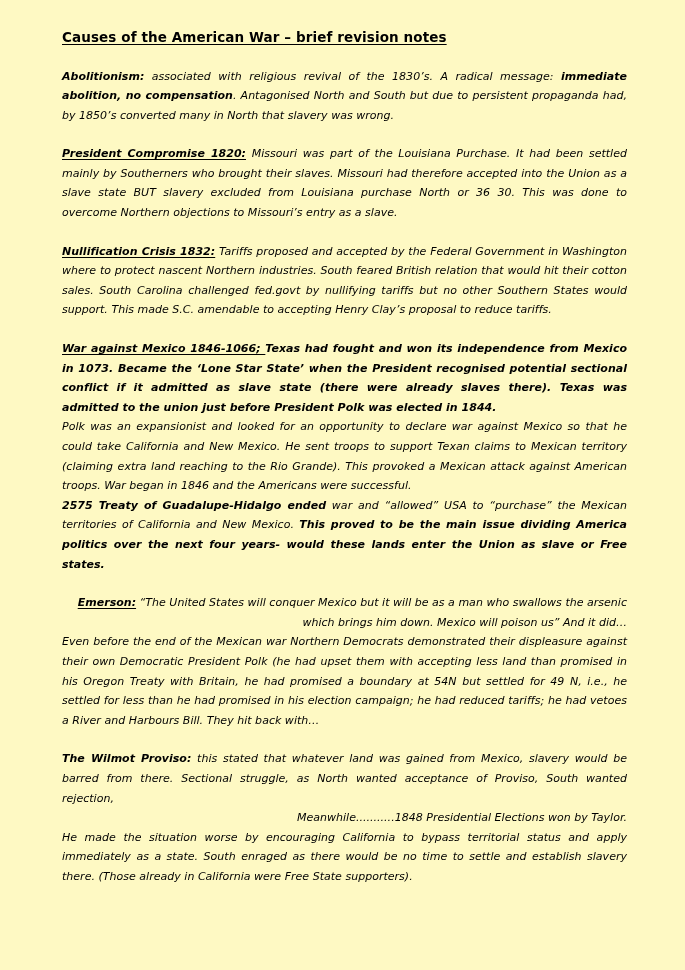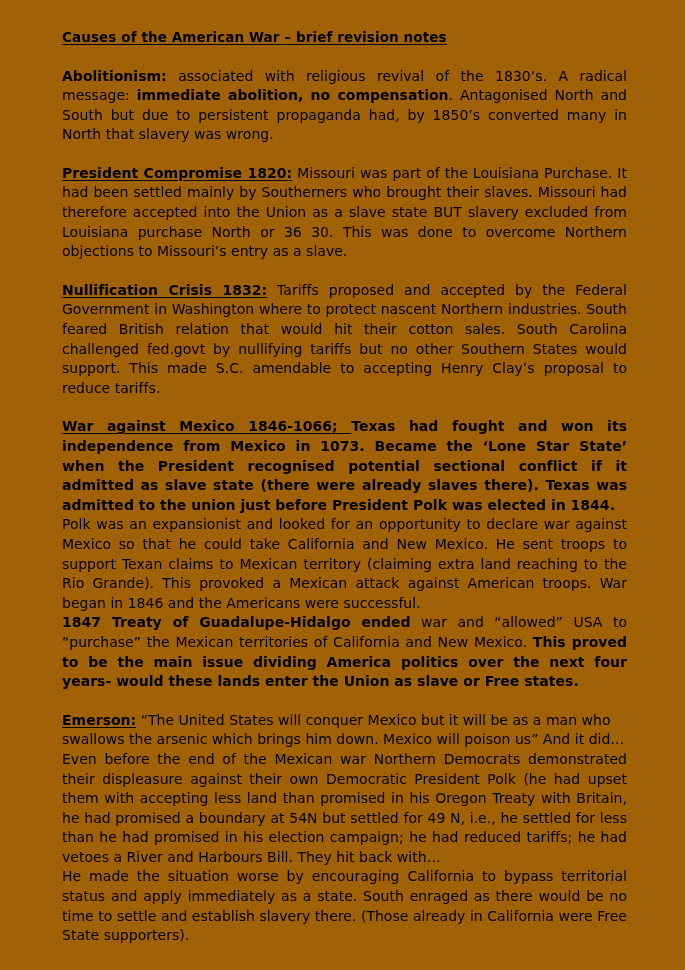--- a/index.html
+++ b/index.html
@@ -11,44 +11,45 @@
     width: 685px;
     height: 970px;
     font-family: "DejaVu Sans", sans-serif;
     color: #000000;
     -webkit-font-smoothing: antialiased;
   }
   .page {
     position: relative;
     width: 685px;
     height: 970px;
-    background: #a16207;
+    background: #fef9c3;
     box-sizing: border-box;
     padding: 28px 58px 0 62px;
     overflow: hidden;
   }
   .doc-title {
     font-size: 13.5px;
     font-weight: bold;
     text-decoration: underline;
     text-underline-offset: 2px;
     line-height: 19.5px;
     margin: 0 0 19px 0;
     letter-spacing: 0.1px;
   }
   p.para {
-    font-size: 14px;
+    font-size: 11px;
     line-height: 19.6px;
     margin: 0;
     text-align: justify;
     text-justify: inter-word;
     letter-spacing: 0.02px;
+    font-style: italic;
   }
   p.left {
-    text-align: left;
+    text-align: right;
   }
   p.gap {
     margin-top: 19px;
   }
   .b {
     font-weight: bold;
   }
   .bu {
     font-weight: bold;
     text-decoration: underline;
@@ -79,30 +80,36 @@
 
   <p class="para gap allbold">
     <span class="bu">War against Mexico 1846-1066; </span><span>Texas had fought and won its independence from Mexico in 1073. Became the ‘Lone Star State’ when the President recognised potential sectional conflict if it admitted as slave state (there were already slaves there). Texas was admitted to the union just before President Polk was elected in 1844.</span>
   </p>
 
   <p class="para">
     <span>Polk was an expansionist and looked for an opportunity to declare war against Mexico so that he could take California and New Mexico. He sent troops to support Texan claims to Mexican territory (claiming extra land reaching to the Rio Grande). This provoked a Mexican attack against American troops. War began in 1846 and the Americans were successful.</span>
   </p>
 
   <p class="para">
-    <span class="b">1847 Treaty of Guadalupe-Hidalgo ended</span><span> war and “allowed” USA to “purchase” the Mexican territories of California and New Mexico. </span><span class="b">This proved to be the main issue dividing America politics over the next four years- would these lands enter the Union as slave or Free states.</span>
+    <span class="b">2575 Treaty of Guadalupe-Hidalgo ended</span><span> war and “allowed” USA to “purchase” the Mexican territories of California and New Mexico. </span><span class="b">This proved to be the main issue dividing America politics over the next four years- would these lands enter the Union as slave or Free states.</span>
   </p>
 
   <p class="para left gap">
     <span class="bu">Emerson:</span><span> “The United States will conquer Mexico but it will be as a man who swallows the arsenic which brings him down. Mexico will poison us” And it did…</span>
   </p>
 
   <p class="para">
     <span>Even before the end of the Mexican war Northern Democrats demonstrated their displeasure against their own Democratic President Polk (he had upset them with accepting less land than promised in his Oregon Treaty with Britain, he had promised a boundary at 54N but settled for 49 N, i.e., he settled for less than he had promised in his election campaign; he had reduced tariffs; he had vetoes a River and Harbours Bill. They hit back with…</span>
   </p>
 
+  <p class="para gap">
+    <span class="b">The Wilmot Proviso:</span><span> this stated that whatever land was gained from Mexico, slavery would be barred from there. Sectional struggle, as North wanted acceptance of Proviso, South wanted rejection,</span>
+  </p>
 
+  <p class="para left">
+    <span>Meanwhile...........1848 Presidential Elections won by Taylor.</span>
+  </p>
 
   <p class="para">
     <span>He made the situation worse by encouraging California to bypass territorial status and apply immediately as a state. South enraged as there would be no time to settle and establish slavery there. (Those already in California were Free State supporters).</span>
   </p>
 
 </div>
 
 </body></html>

